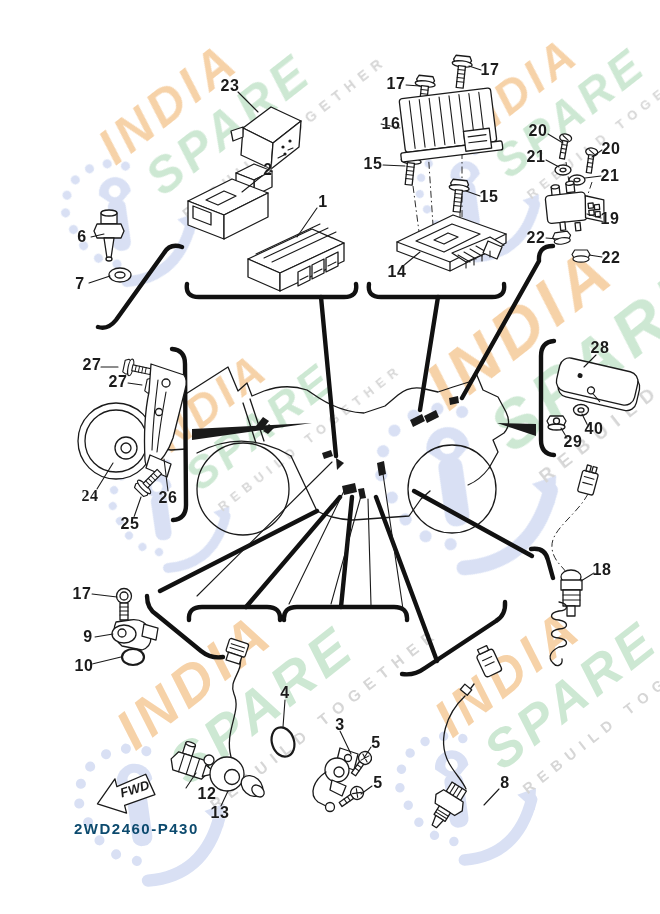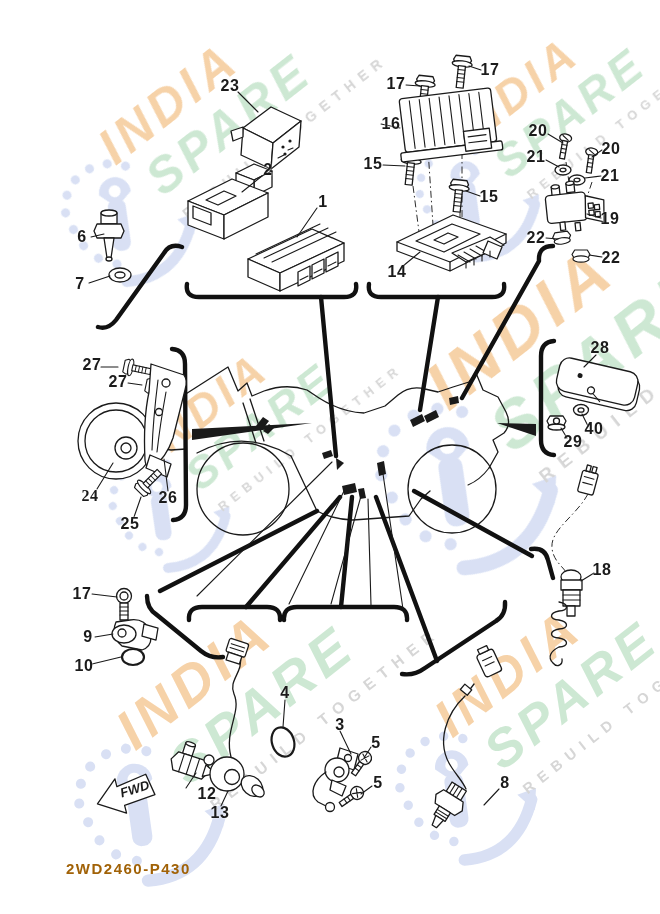--- a/index.html
+++ b/index.html
@@ -2,22 +2,22 @@
 <html><head>
 <meta charset="utf-8">
 <style>
   html,body{margin:0;padding:0;background:#fff;}
   .stage{position:relative;width:660px;height:914px;background:#ffffff;overflow:hidden;
          font-family:"Liberation Sans",sans-serif;}
   .stage svg{position:absolute;left:0;top:0;}
   .callout{position:absolute;transform:translate(-50%,-50%);
            font:600 16px "Liberation Sans",sans-serif;color:#1b1b1b;letter-spacing:.5px;
            text-shadow:0 0 2px #fff;}
-  .partcode{position:absolute;left:66px;top:820px;font:600 15px "Liberation Sans",sans-serif;
-            color:#a16207;letter-spacing:1.5px;margin-top:40px;}
+  .partcode{position:absolute;left:74px;top:820px;font:600 15px "Liberation Sans",sans-serif;
+            color:#0c4a6e;letter-spacing:1.5px;}
   .ln{stroke:#1a1a1a;fill:none;stroke-linecap:round;stroke-linejoin:round;}
   .w13{stroke-width:1.3;} .w1{stroke-width:1.1;}
   .thick{stroke:#111;stroke-width:4.4;fill:none;stroke-linecap:round;stroke-linejoin:round;}
   .part{stroke:#1a1a1a;stroke-width:1.3;fill:#ffffff;stroke-linejoin:round;}
   .fill{fill:#1a1a1a;stroke:none;}
   .dash{stroke:#2a2a2a;stroke-width:1;fill:none;stroke-dasharray:7 3 1.5 3;}
   .wm-big{font:italic 700 50px "Liberation Sans",sans-serif;letter-spacing:5px;}
   .wm-sm{font:700 14px "Liberation Sans",sans-serif;letter-spacing:7px;}
 </style>
 </head>

